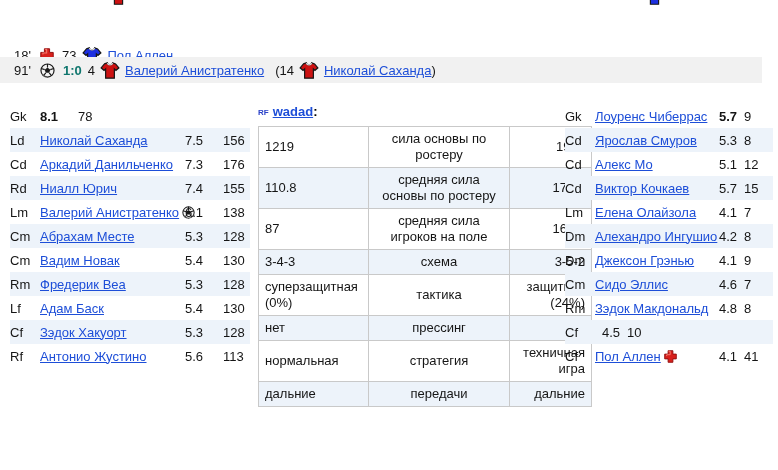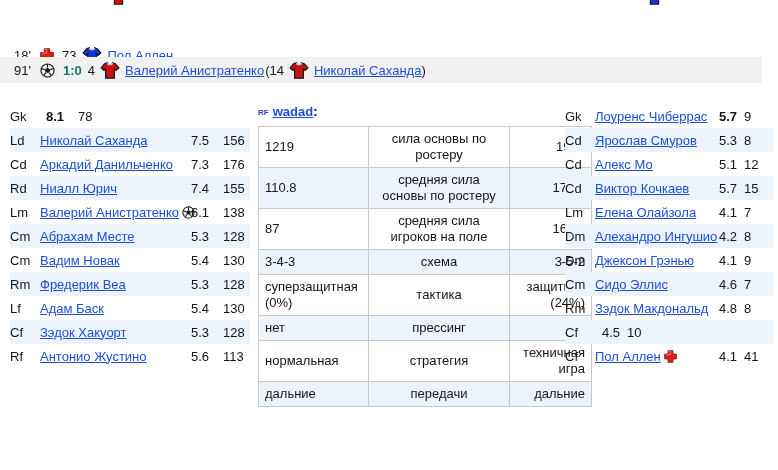--- a/index.html
+++ b/index.html
@@ -12,32 +12,32 @@
   .top-shirt{position:absolute;top:-11px;}
   .top-shirt.red{left:109px;} .top-shirt.blue{left:645px;}
 
   
   .event-row{position:absolute;left:0;display:flex;align-items:center;padding-left:14px;box-sizing:border-box;}
   .event-row.r1{top:36px;height:22px;width:762px;margin-top:8px;}
   .event-row.r2{top:57px;height:26px;width:762px;background:#f1f1f1;}
   .event-row .time{width:26px;}
   .event-row .gap8{margin-right:8px;} .event-row .gap6{margin-right:6px;} .event-row .gap5{margin-right:5px;}
   .event-row b{color:#0f766e;}
-  .assist{margin-left:1px;display:inline-flex;align-items:center;}
+  .assist{margin-left:11px;display:inline-flex;align-items:center;}
   .assist .ic{margin:0 5px;}
 
   
   .lineup{position:absolute;top:104px;}
   .lineup.home{left:10px;width:240px;}
   .lineup.away{left:565px;width:208px;}
   .lineup-row{display:flex;align-items:center;height:24px;white-space:nowrap;}
   .lineup-row:nth-child(even){background:#edf3fa;}
   .lineup-row .pos{width:30px;flex:none;}
   .lineup.home .name{width:145px;flex:none;display:inline-flex;align-items:center;gap:3px;}
-  .lineup.home .rating{width:30px;flex:none;text-align:center;}
+  .lineup.home .rating{width:30px;flex:none;text-align:left;}
   .lineup.home .strength{padding-left:8px;}
   .lineup.away .name{width:117px;flex:none;display:inline-flex;align-items:center;gap:3px;}
   .lineup.away .rating{width:25px;flex:none;text-align:right;}
   .lineup.away .strength{padding-left:7px;}
   .rating.bold{font-weight:bold;}
 
   
   .away-header{position:absolute;left:258px;top:104px;width:294px;height:18px;}
   .flag-code{font-size:8px;font-weight:bold;color:#2a41c8;letter-spacing:0;margin-right:4px;position:relative;top:-1px;}
   .away-header a{font-weight:bold;}

